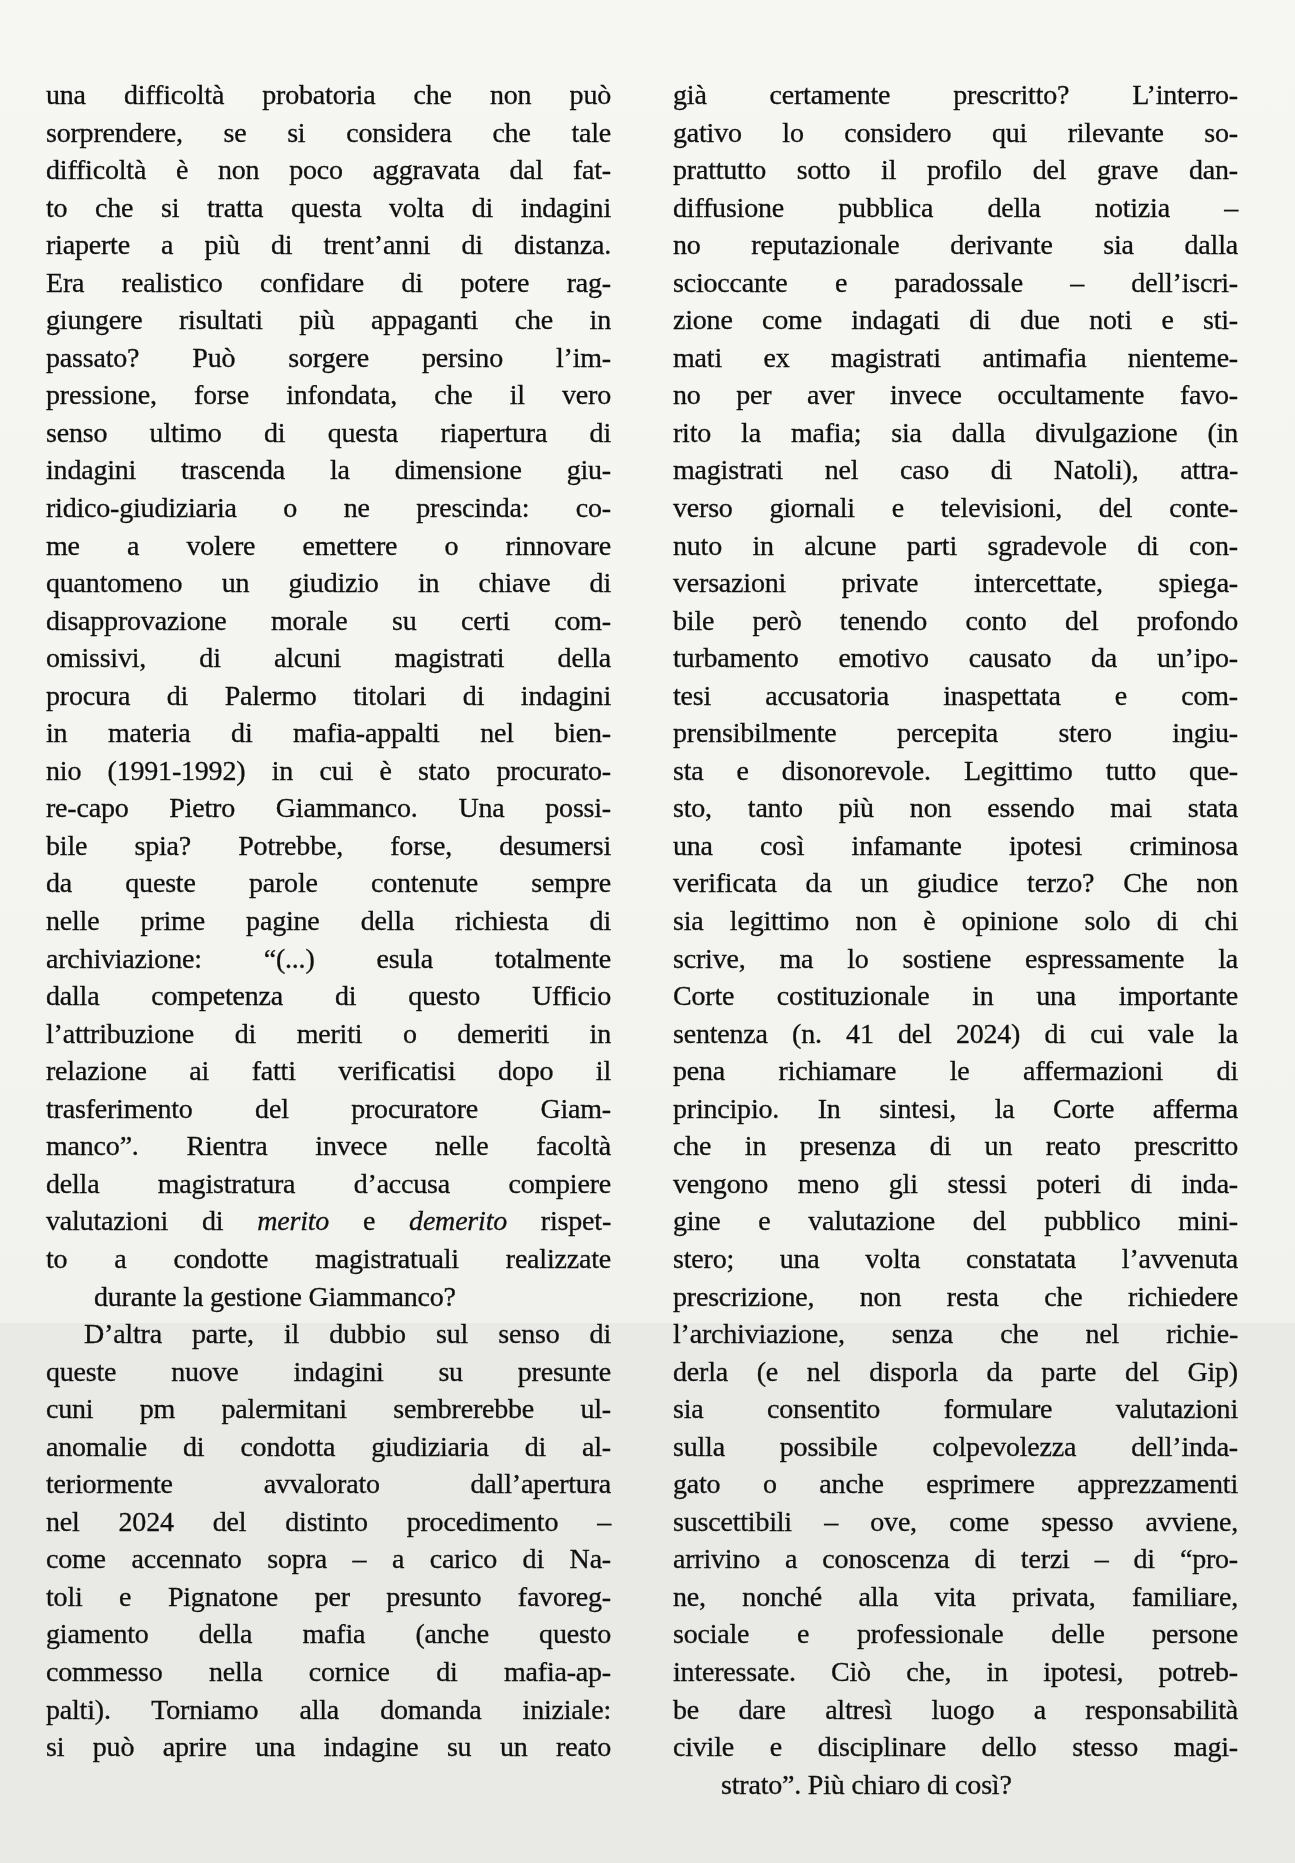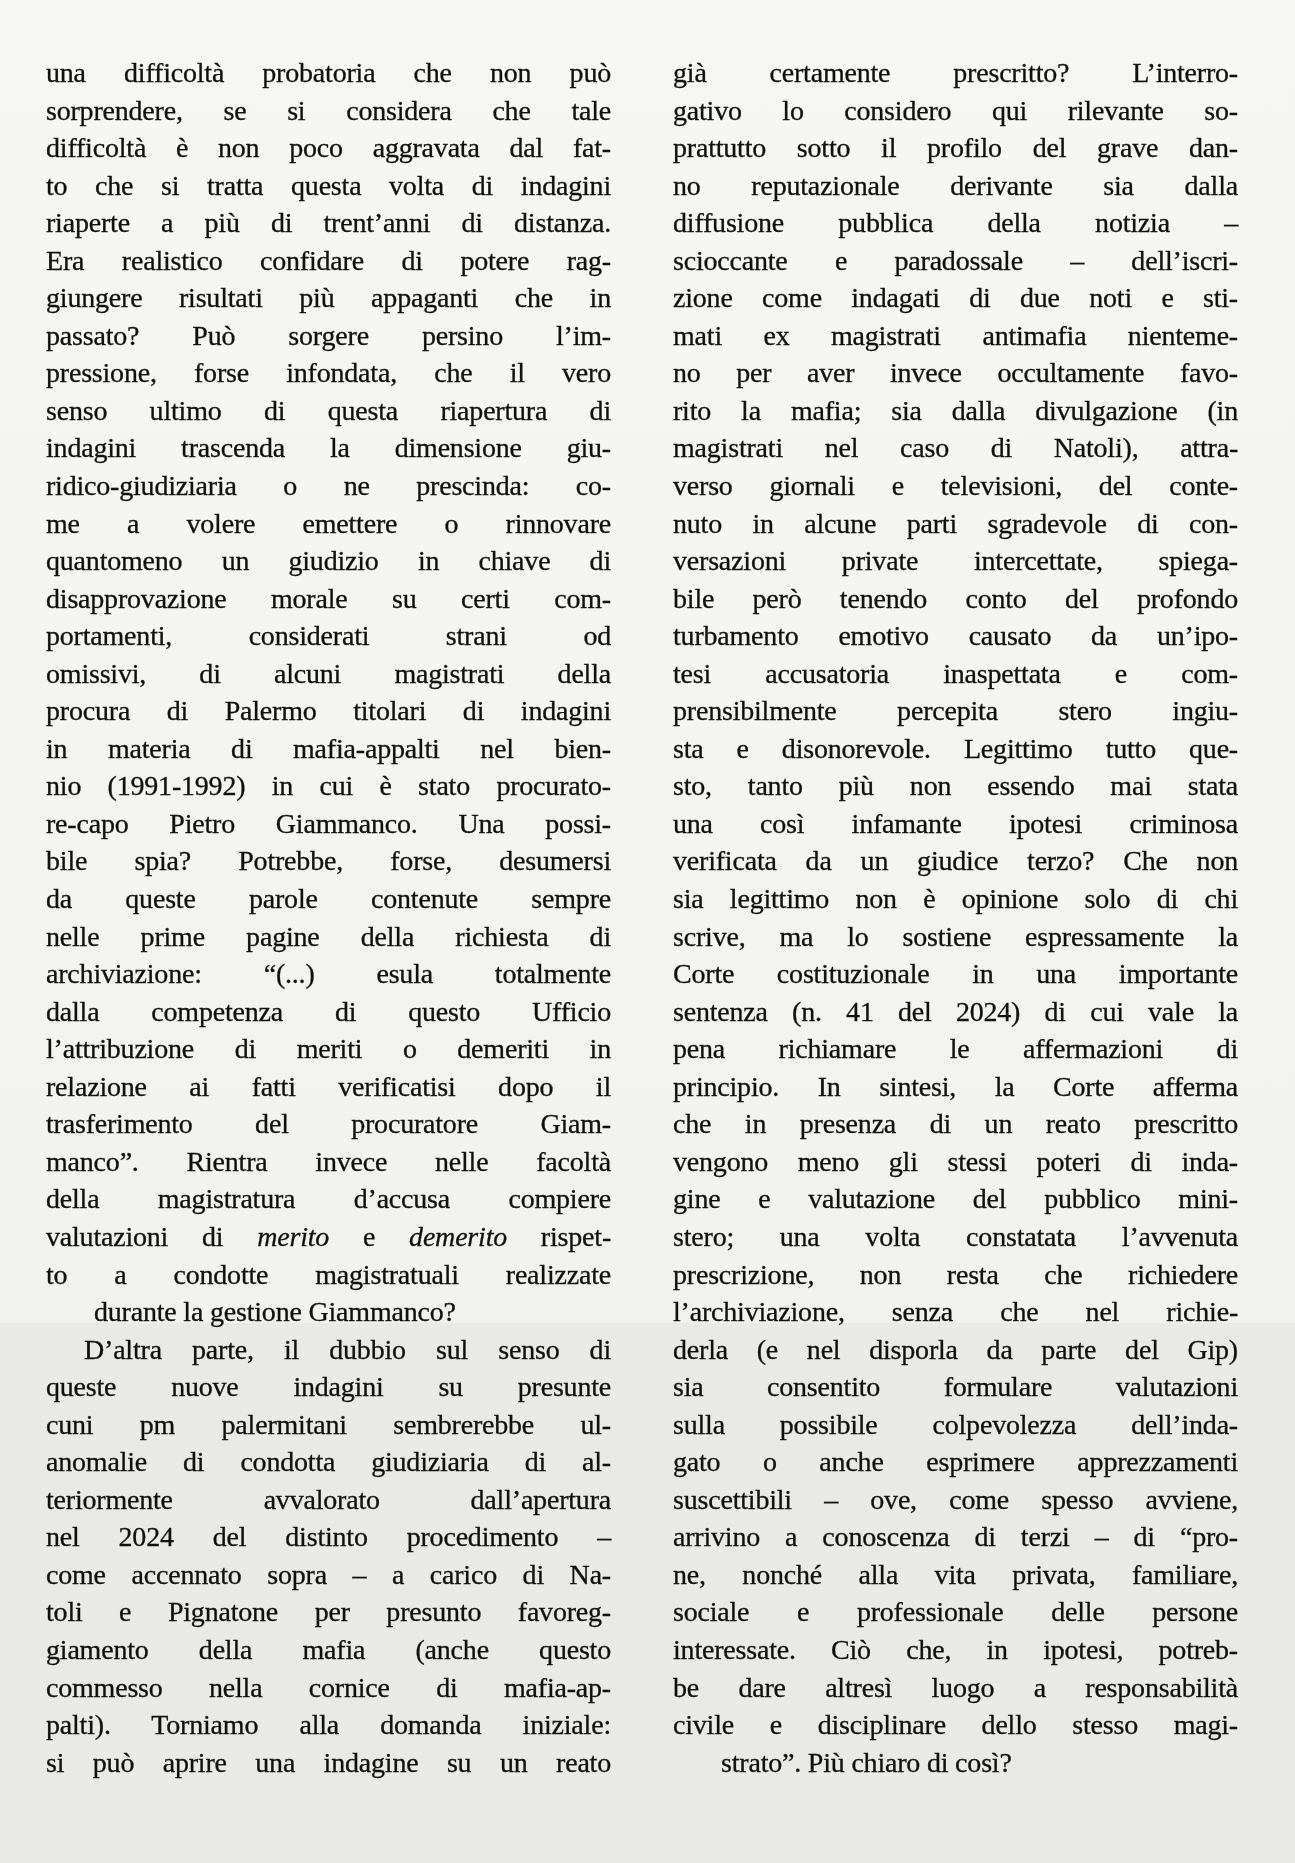--- a/index.html
+++ b/index.html
@@ -9,21 +9,21 @@
   body {
     width: 1295px;
     height: 1863px;
     overflow: hidden;
     background: #e9e9e6;
   }
   .page {
     box-sizing: border-box;
     width: 1295px;
     height: 1323px;
-    padding: 54px 58px 0 46px;
+    padding: 76px 58px 0 46px;
     background: linear-gradient(180deg, #f6f6f3 0%, #f4f4f1 55%, #f1f1ee 100%);
   }
   .columns {
     display: flex;
     gap: 62px;
   }
   .column {
     width: 565px;
     flex: 0 0 565px;
   }
@@ -64,21 +64,20 @@
         <div class="line">Era realistico confidare di potere rag-</div>
         <div class="line">giungere risultati più appaganti che in</div>
         <div class="line">passato? Può sorgere persino l’im-</div>
         <div class="line">pressione, forse infondata, che il vero</div>
         <div class="line">senso ultimo di questa riapertura di</div>
         <div class="line">indagini trascenda la dimensione giu-</div>
         <div class="line">ridico-giudiziaria o ne prescinda: co-</div>
         <div class="line">me a volere emettere o rinnovare</div>
         <div class="line">quantomeno un giudizio in chiave di</div>
         <div class="line">disapprovazione morale su certi com-</div>
-        <div class="line">portamenti, considerati strani od</div>
         <div class="line">omissivi, di alcuni magistrati della</div>
         <div class="line">procura di Palermo titolari di indagini</div>
         <div class="line">in materia di mafia-appalti nel bien-</div>
         <div class="line">nio (1991-1992) in cui è stato procurato-</div>
         <div class="line">re-capo Pietro Giammanco. Una possi-</div>
         <div class="line">bile spia? Potrebbe, forse, desumersi</div>
         <div class="line">da queste parole contenute sempre</div>
         <div class="line">nelle prime pagine della richiesta di</div>
         <div class="line">archiviazione: “(...) esula totalmente</div>
         <div class="line">dalla competenza di questo Ufficio</div>
@@ -100,22 +99,22 @@
         <div class="line">toli e Pignatone per presunto favoreg-</div>
         <div class="line">giamento della mafia (anche questo</div>
         <div class="line">commesso nella cornice di mafia-ap-</div>
         <div class="line">palti). Torniamo alla domanda iniziale:</div>
         <div class="line">si può aprire una indagine su un reato</div>
       </div>
     <div class="column">
         <div class="line">già certamente prescritto? L’interro-</div>
         <div class="line">gativo lo considero qui rilevante so-</div>
         <div class="line">prattutto sotto il profilo del grave dan-</div>
+        <div class="line">diffusione pubblica della notizia –</div>
         <div class="line">no reputazionale derivante sia dalla</div>
-        <div class="line">diffusione pubblica della notizia –</div>
         <div class="line">scioccante e paradossale – dell’iscri-</div>
         <div class="line">zione come indagati di due noti e sti-</div>
         <div class="line">mati ex magistrati antimafia nienteme-</div>
         <div class="line">no per aver invece occultamente favo-</div>
         <div class="line">rito la mafia; sia dalla divulgazione (in</div>
         <div class="line">magistrati nel caso di Natoli), attra-</div>
         <div class="line">verso giornali e televisioni, del conte-</div>
         <div class="line">nuto in alcune parti sgradevole di con-</div>
         <div class="line">versazioni private intercettate, spiega-</div>
         <div class="line">bile però tenendo conto del profondo</div>

